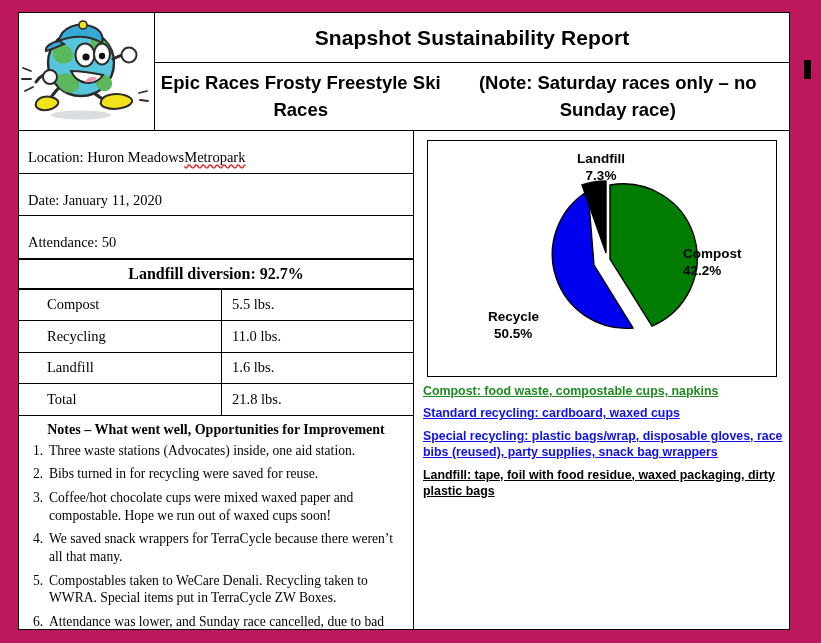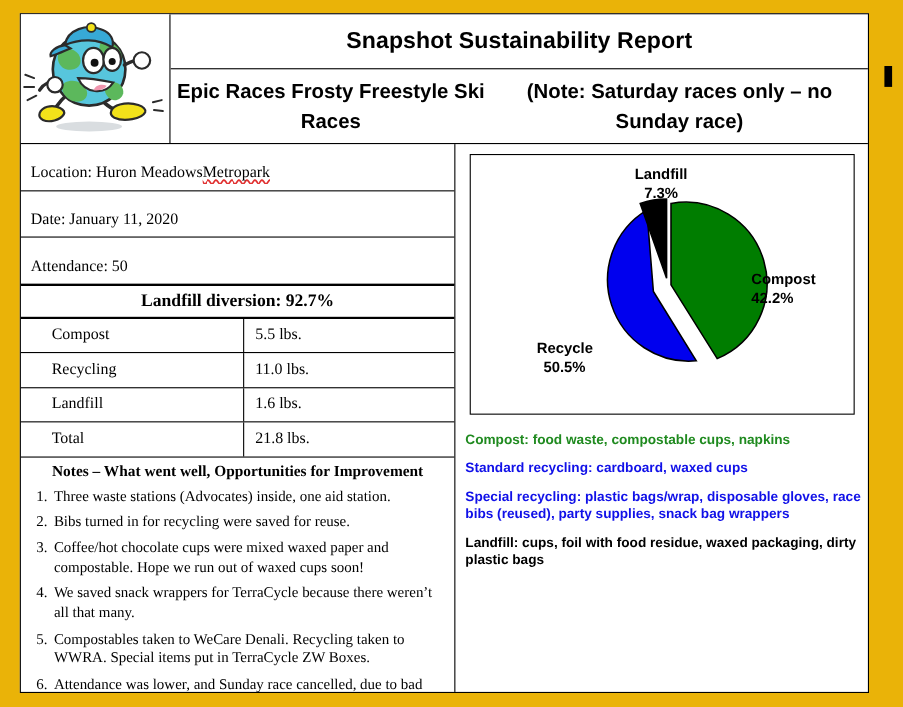--- a/index.html
+++ b/index.html
@@ -12,21 +12,21 @@
     height: 643px;
     font-family: "Liberation Serif", serif;
     position: relative;
     overflow: hidden;
   }
   #page {
     position: absolute;
     left: 0; top: 0;
     width: 821px;
     height: 643px;
-    background: #eab308;
+    background: #be185d;
   }
   
   .report {
     position: absolute;
     left: 18px;
     top: 12px;
     width: 772px;
     height: 618px;
     border: 1.5px solid #000;
     box-sizing: border-box;
@@ -208,21 +208,21 @@
   .legend {
     position: absolute;
     left: 9px;
     top: 252px;
     width: 368px;
     font-family: "Liberation Sans", sans-serif;
     font-weight: bold;
     font-size: 12.4px;
     line-height: 1.32;
   }
-  .legend p { margin: 9px 0 6px 0; }
+  .legend p { margin: 0 0 6px 0; text-decoration: underline; }
   .lg-compost { color: #1f8a1f; }
   .lg-standard { color: #1010e8; }
   .lg-special  { color: #1010e8; }
   .lg-landfill { color: #000000; }
   
   .edge-marker {
     position: absolute;
     left: 804px;
     top: 60px;
     width: 7px;
@@ -373,20 +373,20 @@
 
             <text x="60" y="180" text-anchor="start" font-family="Liberation Sans, sans-serif" font-size="13.5" font-weight="bold" fill="#000">Recycle</text>
             <text x="66" y="197" text-anchor="start" font-family="Liberation Sans, sans-serif" font-size="13.5" font-weight="bold" fill="#000">50.5%</text>
           </svg>
         </div>
 
         <div class="legend">
           <p class="lg-compost">Compost: food waste, compostable cups, napkins</p>
           <p class="lg-standard">Standard recycling: cardboard, waxed cups</p>
           <p class="lg-special">Special recycling: plastic bags/wrap, disposable gloves, race bibs (reused), party supplies, snack bag wrappers</p>
-          <p class="lg-landfill">Landfill: cups, foil with food residue, waxed packaging, dirty plastic bags</p>
+          <p class="lg-landfill">Landfill: tape, foil with food residue, waxed packaging, dirty plastic bags</p>
         </div>
       </div>
     </div>
   </div>
 
   <div class="edge-marker"></div>
 </div>
 
 </body></html>

